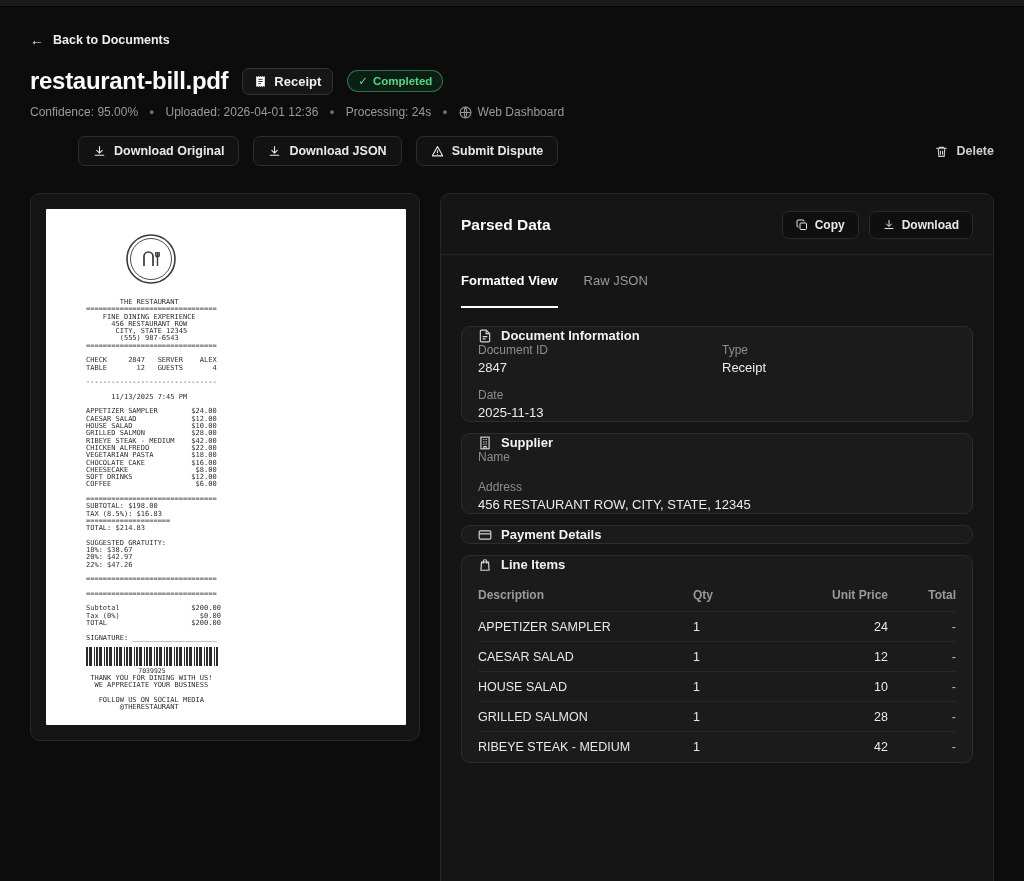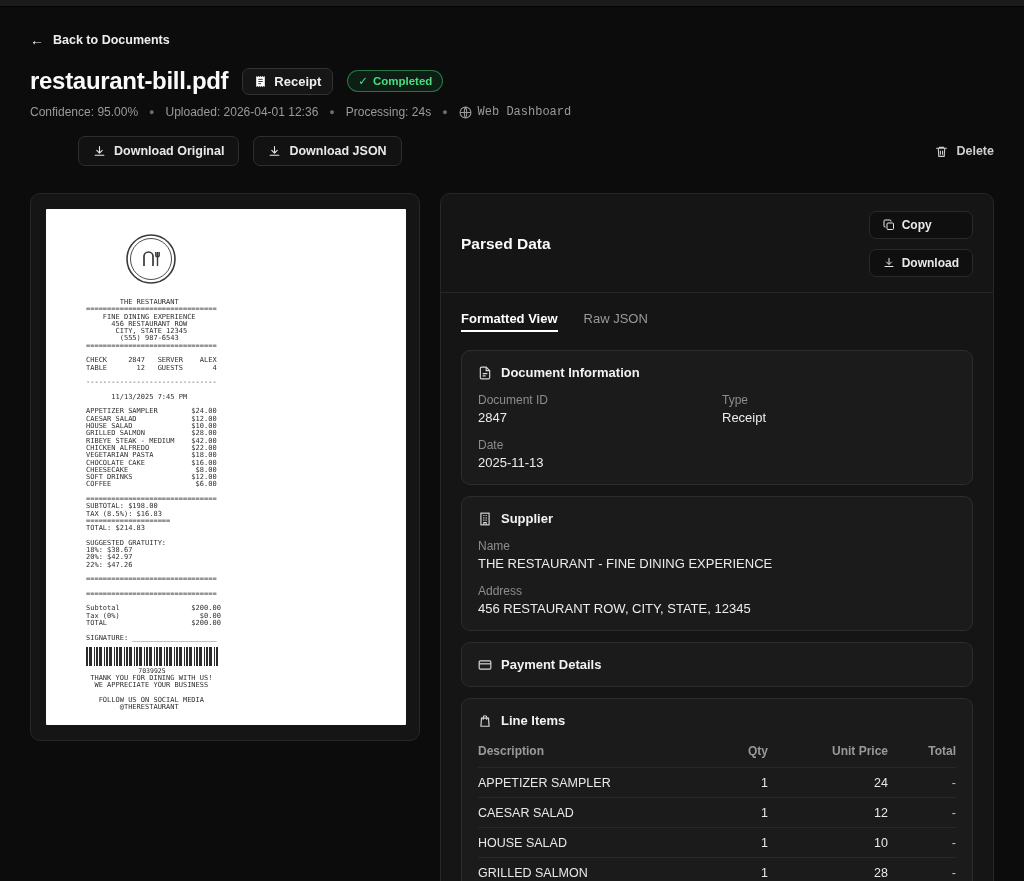--- a/index.html
+++ b/index.html
@@ -30,21 +30,21 @@
     display: inline-flex; align-items: center; gap: 5px;
     background: rgba(34,197,94,0.10); border: 1px solid rgba(74,222,128,0.45);
     border-radius: 999px; padding: 3px 10px;
     font-size: 11.5px; font-weight: 600; color: #4ade80;
   }
   .meta-row {
     margin-top: 10px; display: flex; align-items: center; gap: 11px;
     font-size: 12px; color: #9a9a9a;
   }
   .meta-dot { font-size: 9px; color: #6d6d6d; }
-  .meta-src { display: inline-flex; align-items: center; gap: 6px; font-family: Liberation Mono, monospace; }
+  .meta-src { display: inline-flex; align-items: center; gap: 6px; }
 
   .actions-row { margin-top: 17px; display: flex; align-items: center; }
   .actions-left { display: flex; gap: 14px; padding-left: 48px; }
   .btn {
     display: inline-flex; align-items: center; gap: 8px;
     background: #121212; border: 1px solid #2e2e2e; border-radius: 7px;
     padding: 7px 14px; font-size: 12.5px; font-weight: 600; color: #e8e8e8;
     cursor: pointer; font-family: inherit;
   }
   .btn svg { flex: 0 0 auto; }
@@ -86,56 +86,56 @@
   
   .parsed-panel {
     flex: 1; background: #151515; border: 1px solid #272727; border-radius: 10px;
     min-height: 750px;
   }
   .panel-header {
     display: flex; align-items: center; padding: 17px 20px 15px 20px;
     border-bottom: 1px solid #262626;
   }
   .panel-title { font-size: 15.5px; font-weight: 700; }
-  .panel-actions { margin-left: auto; display: flex; gap: 10px; flex-direction: column; }
+  .panel-actions { margin-left: auto; display: flex; gap: 10px; }
   .mini-btn {
     display: inline-flex; align-items: center; gap: 7px;
     background: #0f0f0f; border: 1px solid #2a2a2a; border-radius: 7px;
     padding: 6px 13px; font-size: 12px; font-weight: 600; color: #e8e8e8;
     cursor: pointer; font-family: inherit;
   }
   .tabs { display: flex; gap: 26px; padding: 18px 20px 0 20px; }
   .tab {
-    font-size: 13px; padding-bottom: 4px; cursor: pointer; color: #9a9a9a;
+    font-size: 13px; padding-bottom: 18px; cursor: pointer; color: #9a9a9a;
     border-bottom: 2px solid transparent; font-weight: 500;
   }
   .tab.active { color: #ffffff; border-bottom-color: #ffffff; font-weight: 600; }
 
   .panel-body { padding: 18px 20px; display: flex; flex-direction: column; gap: 11px; }
   .info-card {
     background: #1b1b1b; border: 1px solid #2d2d2d; border-radius: 9px;
-    padding: 14px 16px;
+    padding: 1px 16px;
   }
   .card-title-row {
     display: flex; align-items: center; gap: 9px;
     font-size: 13px; font-weight: 600; color: #f2f2f2;
   }
   .card-title-row svg { color: #d8d8d8; }
-  .fields-grid { margin-top: 13px; display: grid; grid-template-columns: 1fr 1fr; gap: 13px 10px; }
+  .fields-grid { display: grid; grid-template-columns: 1fr 1fr; gap: 13px 10px; }
   .field.full { grid-column: 1 / -1; }
   .field-label { font-size: 12px; color: #8d8d8d; margin-bottom: 3px; }
   .field-value { font-size: 13px; color: #ececec; font-weight: 500; }
 
   
   .li-table { margin-top: 10px; width: 100%; }
   .li-head, .li-row { display: flex; align-items: center; }
   .li-head { font-size: 12px; color: #9a9a9a; padding: 6px 0 9px 0; font-weight: bold; }
   .li-row { font-size: 12.5px; color: #e8e8e8; padding: 7.5px 0; border-top: 1px solid #282828; }
   .col-desc { flex: 1; }
-  .col-qty { width: 75px; text-align: right; }
+  .col-qty { width: 75px; text-align: left; }
   .col-price { width: 120px; text-align: right; }
   .col-total { width: 68px; text-align: right; }
   .li-row .col-total { color: #bdbdbd; }
 </style>
 </head>
 <body>
 
 <div class="topstrip"></div>
 
 <div class="page">
@@ -187,20 +187,27 @@
             <path d="M12 3v11M7 10l5 5 5-5M4 19h16"></path>
           </svg>
         <span>Download Original</span>
       </button>
       <button class="btn">
         <svg width="13" height="13" viewBox="0 0 24 24" fill="none" stroke="currentColor" stroke-width="2" stroke-linecap="round" stroke-linejoin="round">
             <path d="M12 3v11M7 10l5 5 5-5M4 19h16"></path>
           </svg>
         <span>Download JSON</span>
       </button>
+      <button class="btn">
+        <svg width="13" height="13" viewBox="0 0 24 24" fill="none" stroke="currentColor" stroke-width="2" stroke-linecap="round" stroke-linejoin="round">
+            <path d="M12 3 2.5 20h19L12 3z"></path>
+            <path d="M12 10v4M12 17.2v.1"></path>
+          </svg>
+        <span>Submit Dispute</span>
+      </button>
     </div>
     <button class="delete-btn">
       <svg width="13" height="13" viewBox="0 0 24 24" fill="none" stroke="currentColor" stroke-width="2" stroke-linecap="round" stroke-linejoin="round">
           <path d="M3 6h18M8 6V4h8v2M6 6l1 15h10l1-15M10 11v6M14 11v6"></path>
         </svg>
       <span>Delete</span>
     </button>
   </div>
 
   
@@ -328,21 +335,20 @@
           <div class="card-title-row">
             <svg width="14" height="14" viewBox="0 0 24 24" fill="none" stroke="currentColor" stroke-width="2">
                 <rect x="5" y="2" width="14" height="20"></rect>
                 <path d="M9 6h2M13 6h2M9 10h2M13 10h2M9 14h2M13 14h2M10 22v-4h4v4"></path>
               </svg>
             <span>Supplier</span>
           </div>
           <div class="fields-grid">
             <div class="field full">
               <div class="field-label">Name</div>
-              <div class="field-value">THE RESTAURANT - FINE DINING EXPERIENCE</div>
             </div>
             <div class="field full">
               <div class="field-label">Address</div>
               <div class="field-value">456 RESTAURANT ROW, CITY, STATE, 12345</div>
             </div>
           </div>
         </div>
 
         <div class="info-card">
           <div class="card-title-row">

